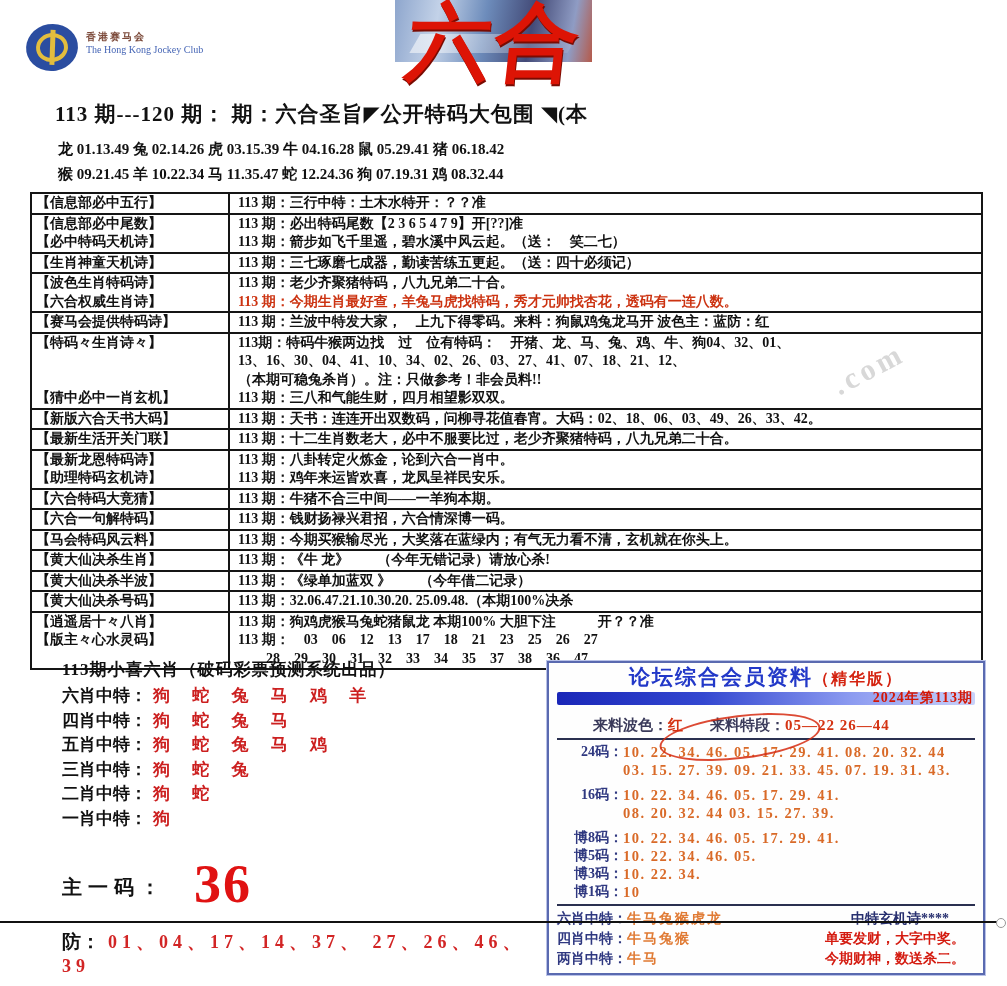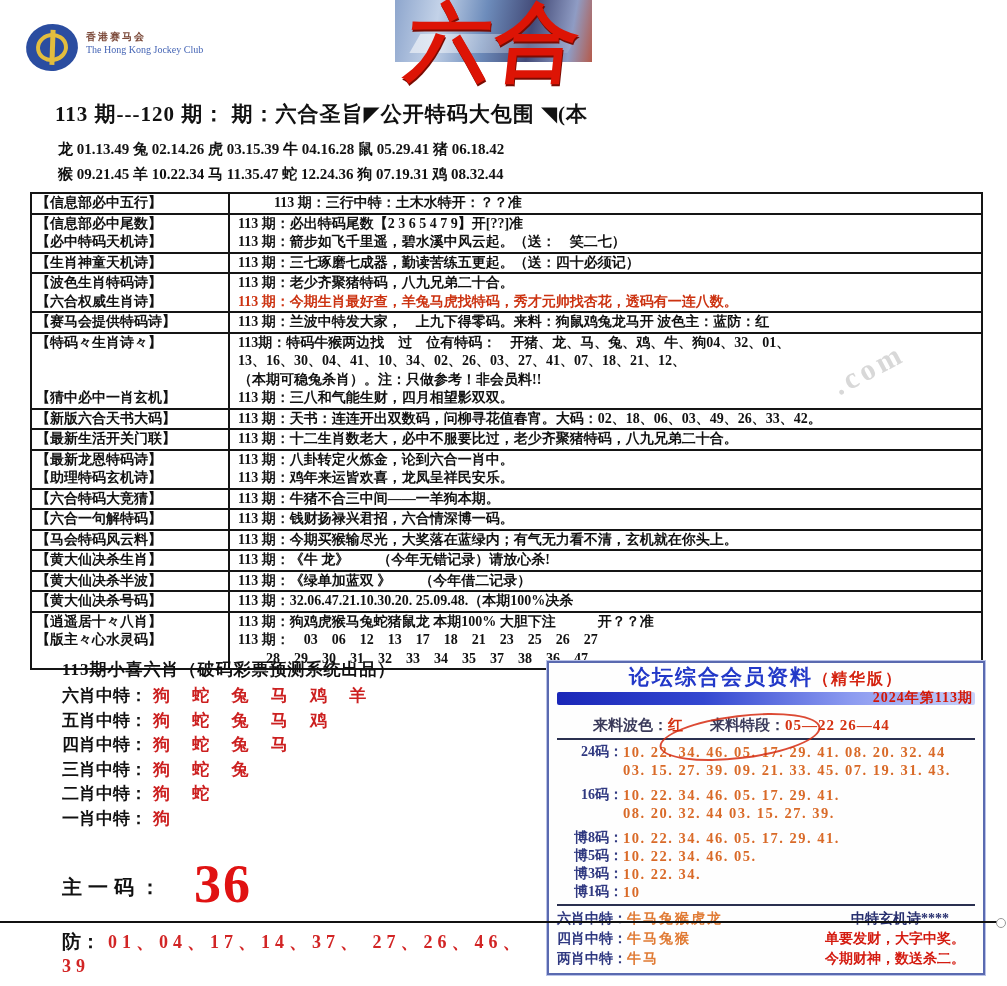--- a/index.html
+++ b/index.html
@@ -27,21 +27,21 @@
   .banner-title{position:absolute;left:12px;top:-14px;font-size:84px;font-weight:bold;color:#dd1405;
     letter-spacing:4px;transform:skewX(-6deg);text-shadow:1px 2px 0 #7a0b02;}
 
   
   .title-line{position:absolute;left:55px;top:100px;font-size:21px;font-weight:bold;letter-spacing:1px;white-space:nowrap;}
   .zodiac{position:absolute;left:58px;top:137px;font-size:15px;font-weight:bold;line-height:25px;white-space:nowrap;}
 
   
   .ptable{position:absolute;left:30px;top:192px;width:953px;border:2px solid #151515;box-sizing:border-box;}
   .trow{display:flex;border-top:2px solid #151515;}
-  .trow:first-child{border-top:none;gap:36px;}
+  .trow:first-child{border-top:none;}
   .tcell-left{width:198px;flex:0 0 auto;border-right:2px solid #151515;padding:0 4px;box-sizing:border-box;}
   .tcell-right{flex:1;padding:0 8px;box-sizing:border-box;}
   .tline{font-size:14px;font-weight:bold;line-height:18.5px;white-space:nowrap;overflow:hidden;}
   .tline.red{color:#cc3311;}
 
   
   .watermark{position:absolute;left:830px;top:352px;font-size:30px;color:#b9b9b9;opacity:.55;
     transform:rotate(-28deg);font-weight:bold;letter-spacing:4px;pointer-events:none;}
 
   
@@ -255,22 +255,22 @@
         </div>
       </div>
     </div>
 
   <div class="watermark">.com</div>
 
   <div class="bottom-left">
     <div class="bl-title">113期小喜六肖（破码彩票预测系统出品）</div>
     <div id="bl-rows">
         <div class="bl-row"><span>六肖中特：</span><span class="bl-val">狗 蛇 兔 马 鸡 羊</span></div>
+        <div class="bl-row"><span>四肖中特：</span><span class="bl-val">狗 蛇 兔 马</span></div>
         <div class="bl-row"><span>五肖中特：</span><span class="bl-val">狗 蛇 兔 马 鸡</span></div>
-        <div class="bl-row"><span>四肖中特：</span><span class="bl-val">狗 蛇 兔 马</span></div>
         <div class="bl-row"><span>三肖中特：</span><span class="bl-val">狗 蛇 兔</span></div>
         <div class="bl-row"><span>二肖中特：</span><span class="bl-val">狗 蛇</span></div>
         <div class="bl-row"><span>一肖中特：</span><span class="bl-val">狗</span></div>
       </div>
     <div class="main-code-line">
       <span>主一码：</span><span class="main-code">36</span>
     </div>
     <div class="defend-line">
       <span>防：</span><span class="defend-vals">01、04、17、14、37、 27、26、46、39</span>
     </div>

